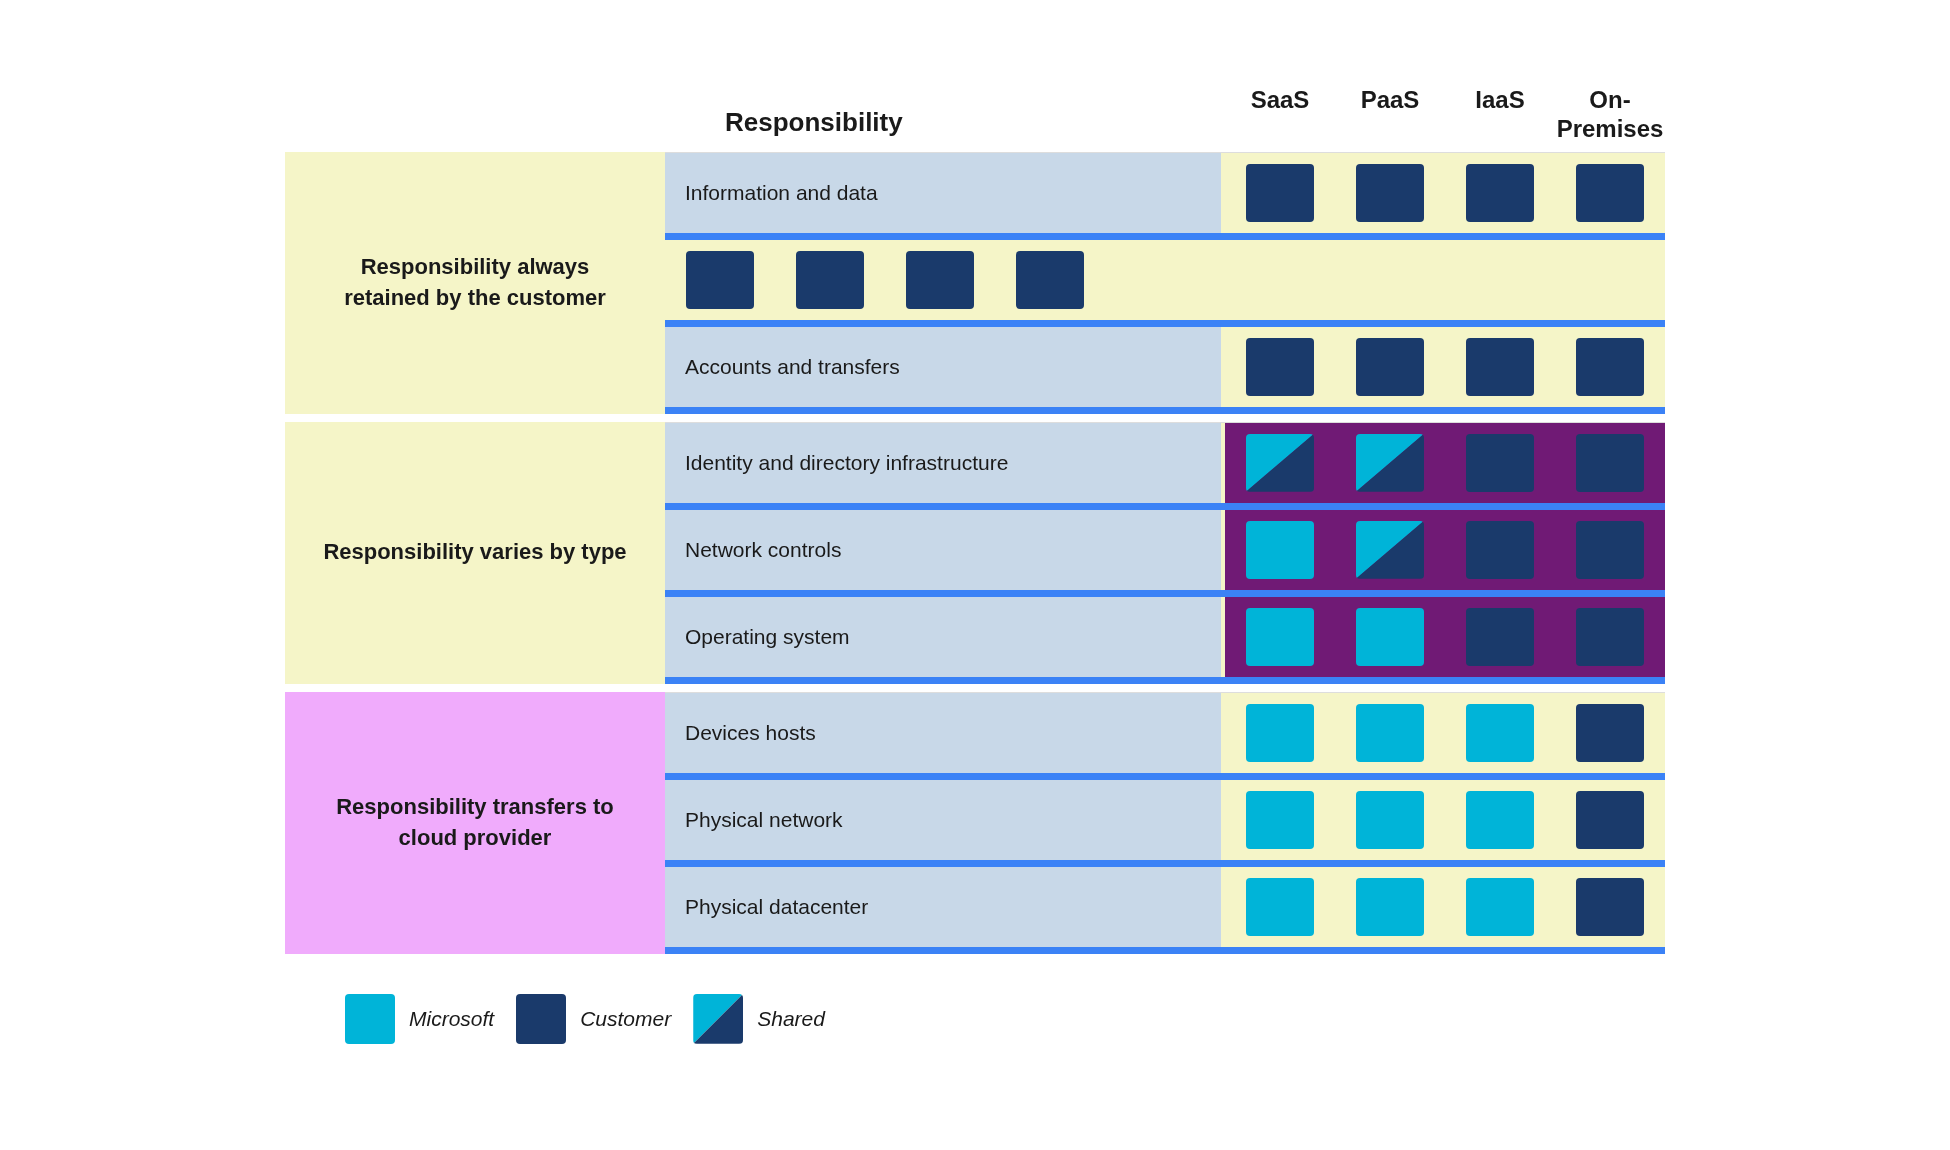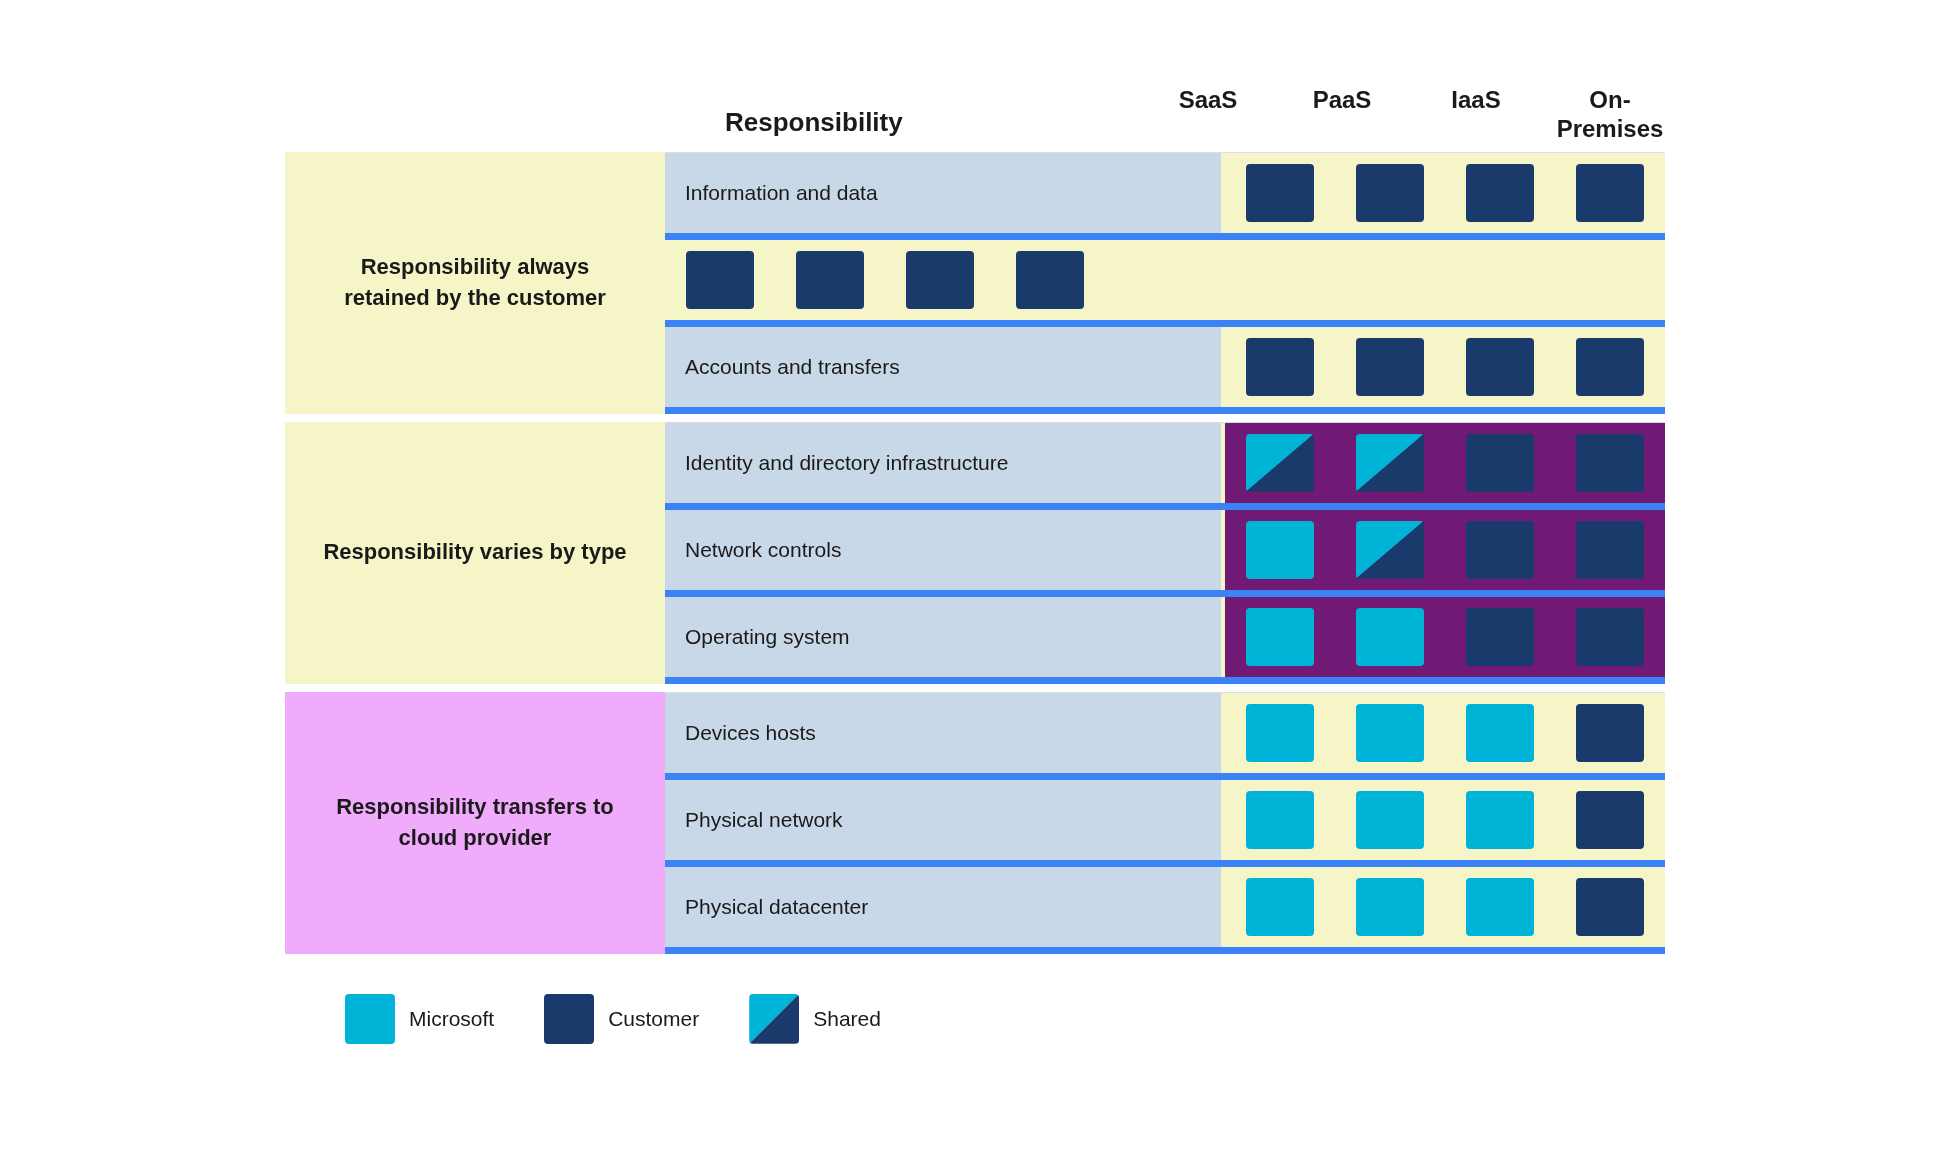--- a/index.html
+++ b/index.html
@@ -121,23 +121,24 @@
     
     .section-gap {
       height: 8px;
       background: #fff;
     }
     
     .legend {
       display: flex;
       flex-direction: row;
       align-items: center;
-      gap: 50px;
+      gap: 22px;
       margin-top: 40px;
       padding-left: 60px;
+      font-style: italic;
     }
     .legend-item {
       display: flex;
       flex-direction: row;
       align-items: center;
       gap: 14px;
       font-size: 21px;
       color: #1a1a1a;
     }
     .legend-box {
@@ -171,21 +172,21 @@
     }
   </style>
 </head>
 <body>
 
 <div class="chart-wrapper">
 
   <div class="header-row">
     <div class="header-responsibility">Responsibility</div>
 
-    <div id="column-headers" style="display:flex;gap:24px;">
+    <div id="column-headers" style="display:flex;">
         <div class="header-col">SaaS</div>
         <div class="header-col">PaaS</div>
         <div class="header-col">IaaS</div>
         <div class="header-col">On-
 Premises</div>
       </div>
   </div>
 
   <div class="main-table" id="main-table">
       <div class="section-band">

